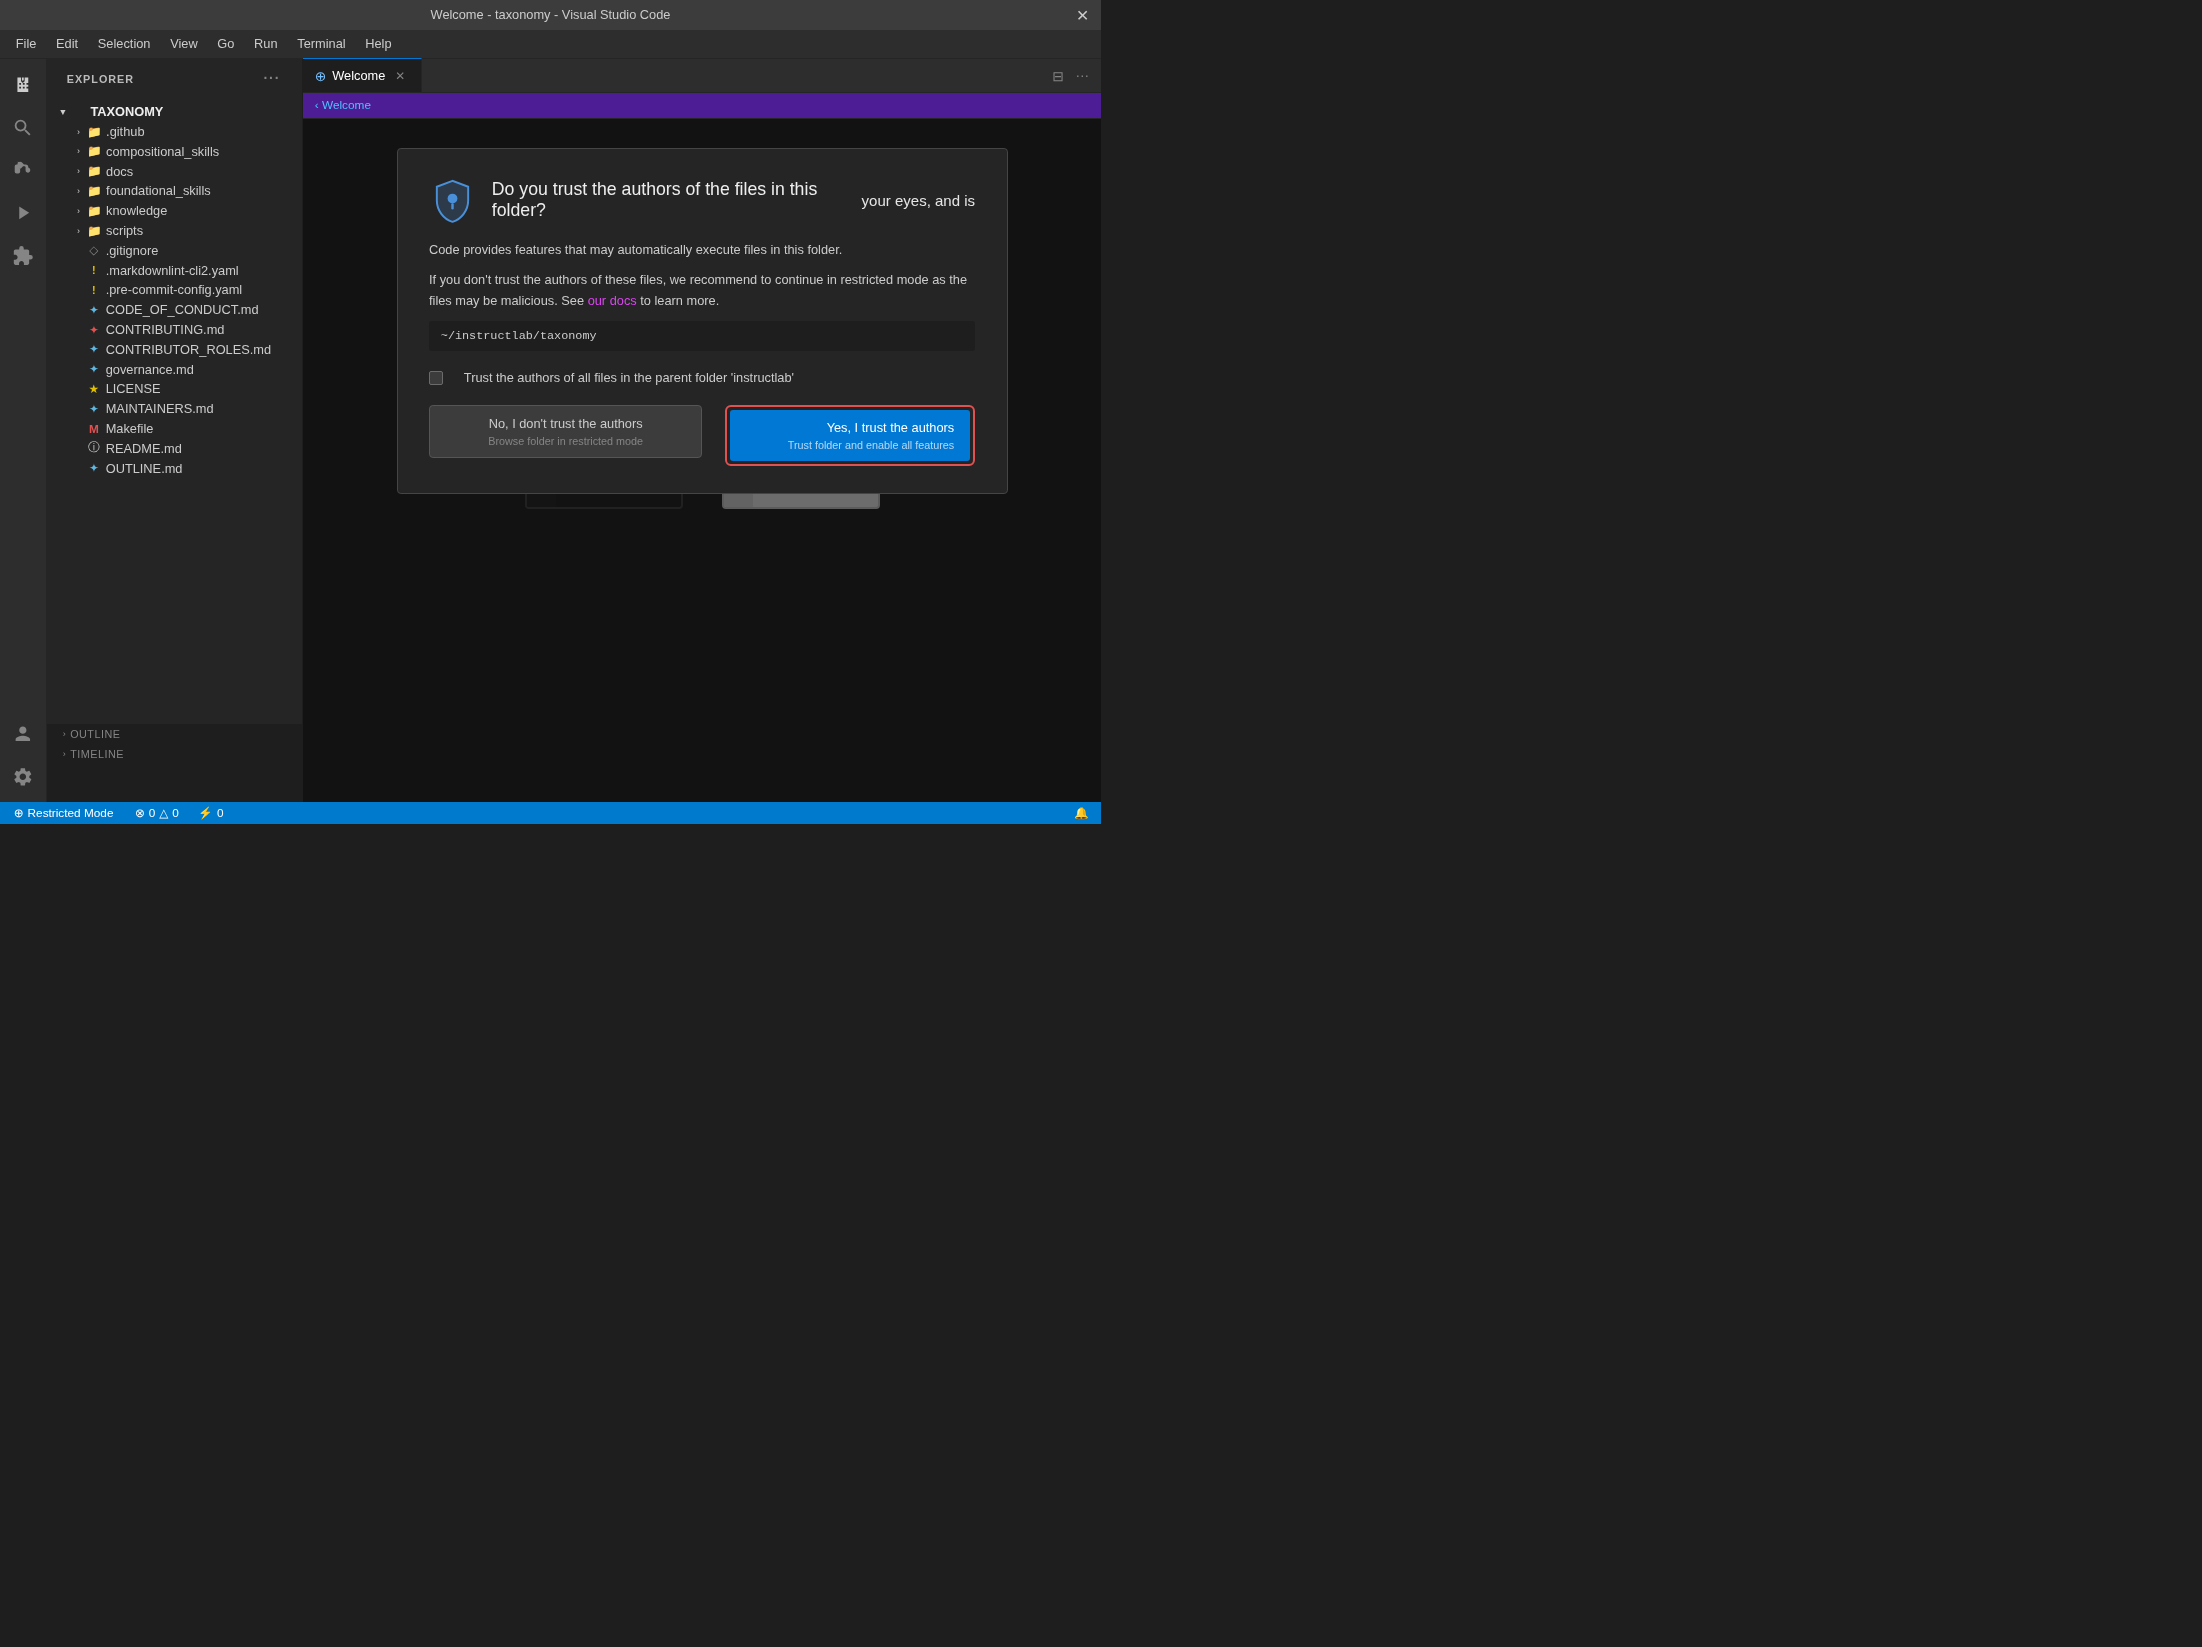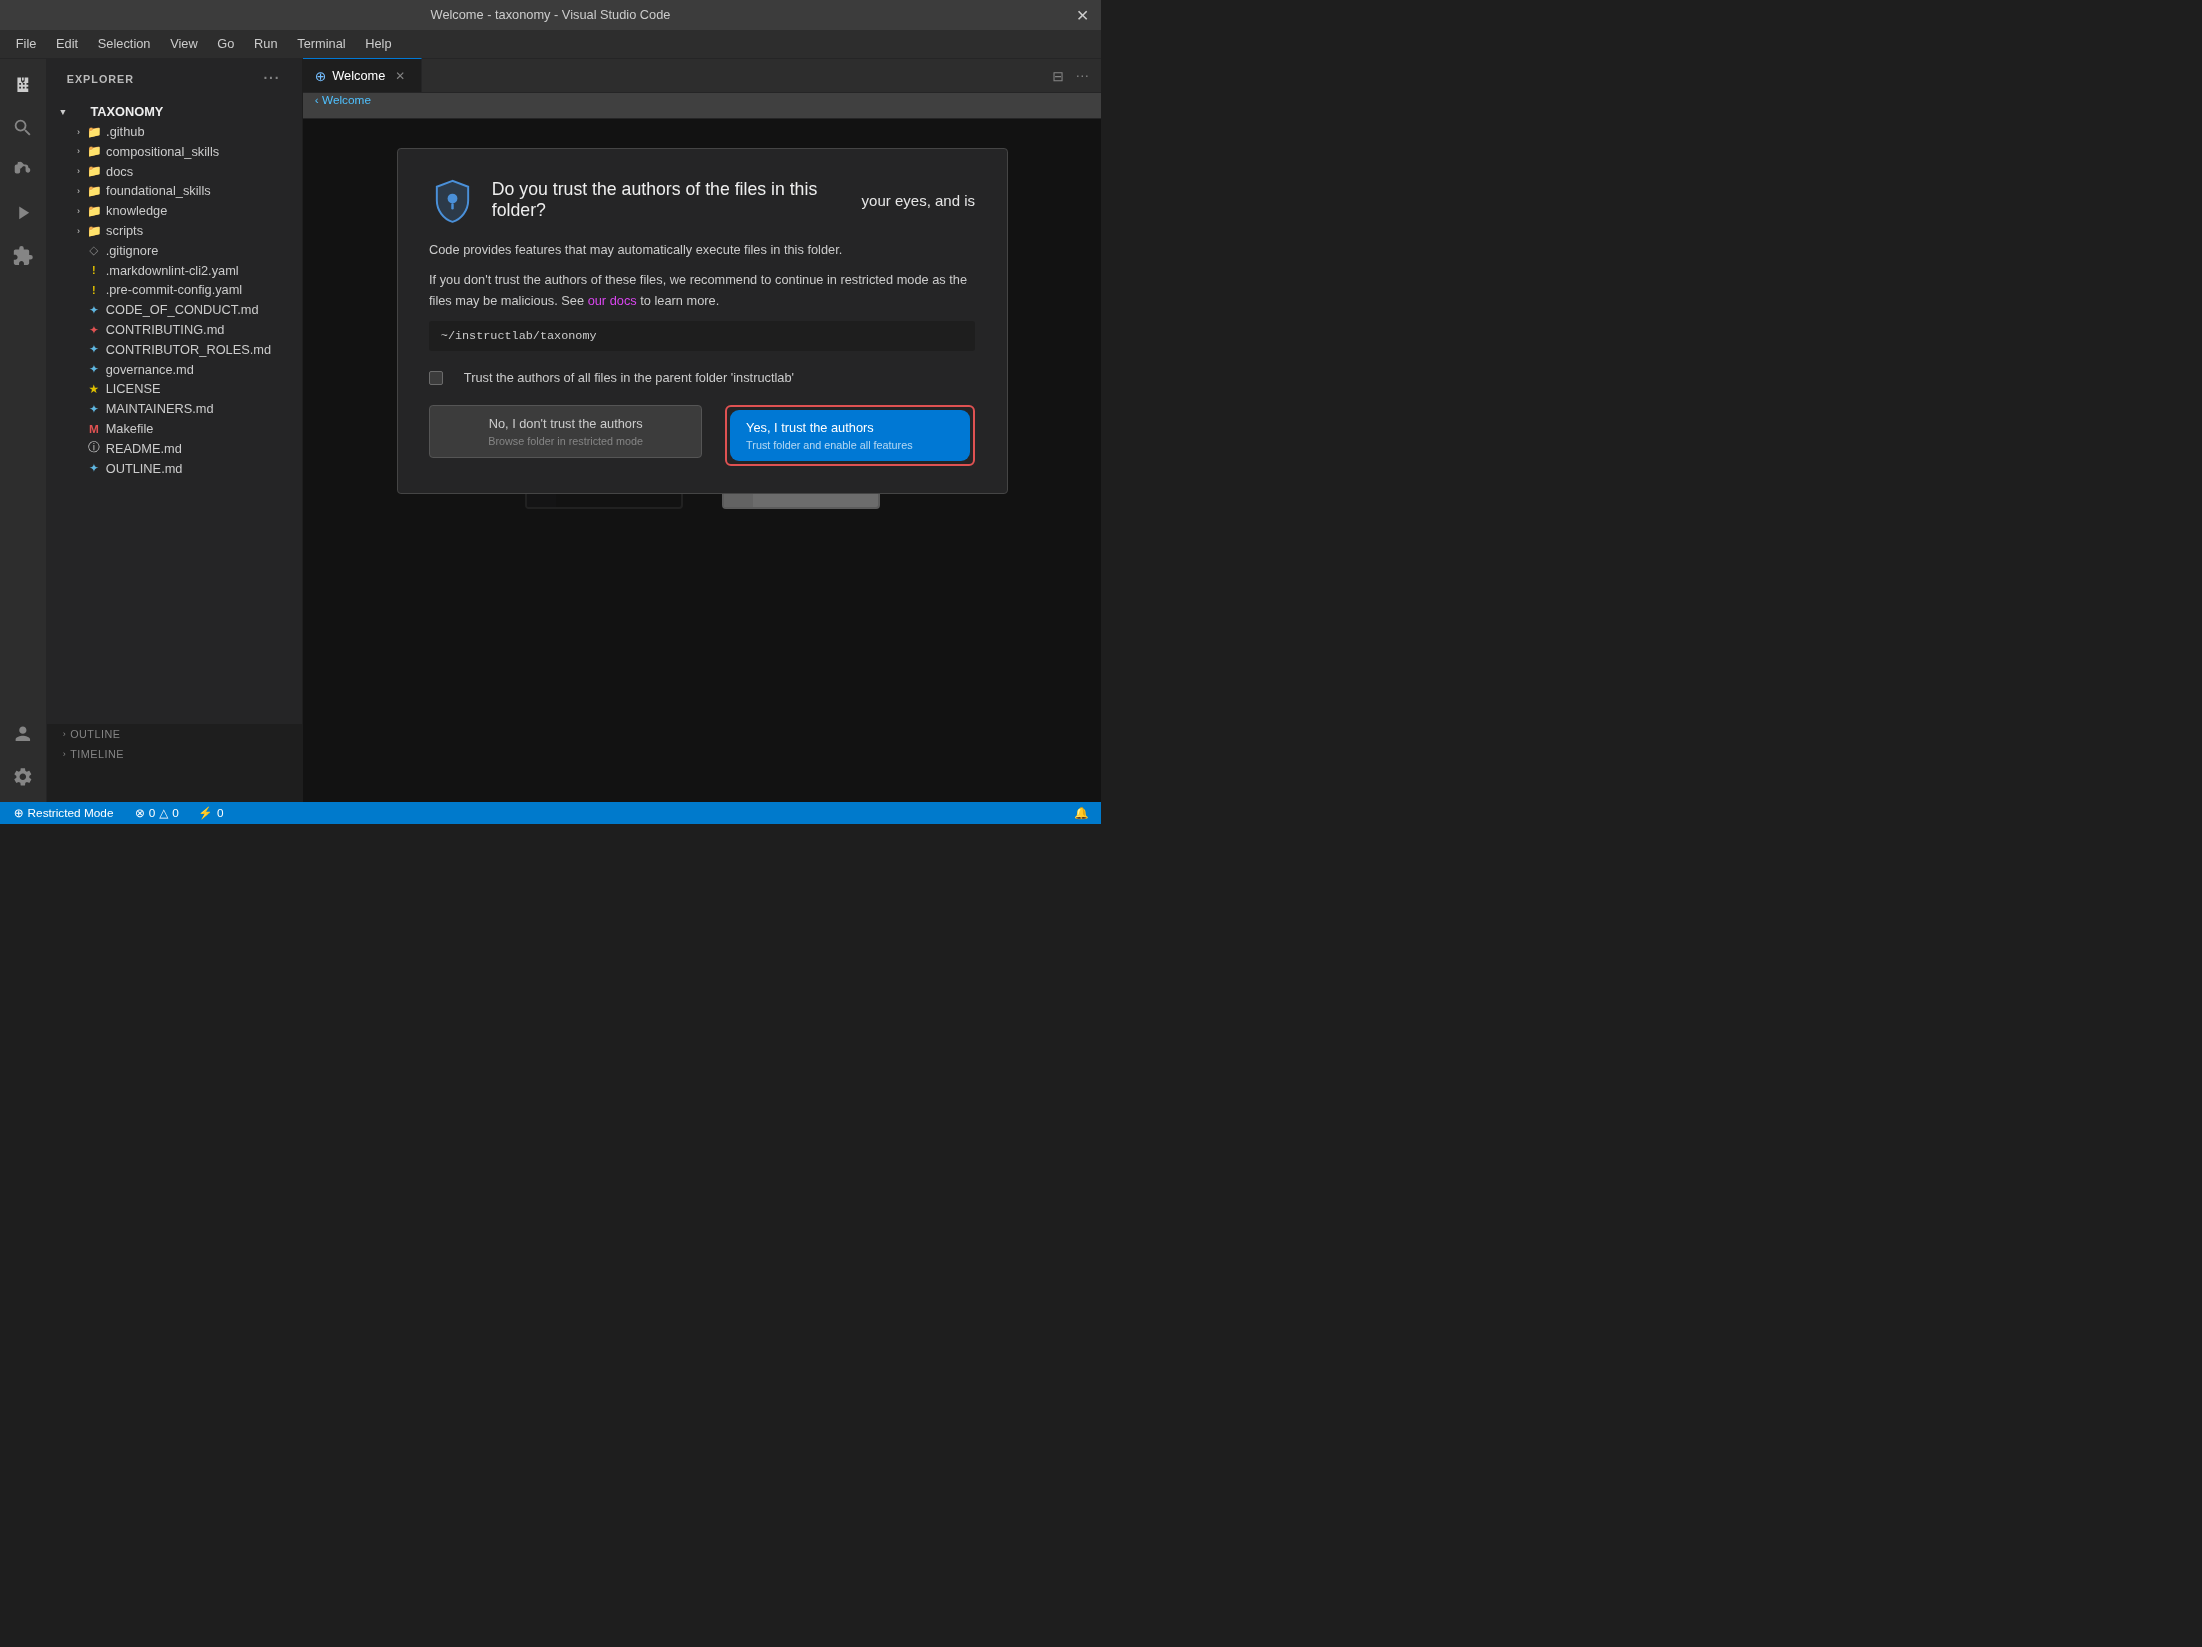--- a/index.html
+++ b/index.html
@@ -238,23 +238,23 @@
     .tab-bar-btn {
       color: #858585;
       cursor: pointer;
       padding: 2px 3.9px;
       font-size: 13.8px;
     }
 
     
     .breadcrumb {
       height: 25.6px;
-      background: #404040;
-      display: flex;
-      align-items: flex-start;
+      background: #4c1d95;
+      display: flex;
+      align-items: center;
       padding: 0 11.8px;
       border-bottom: 1px solid #252526;
       font-size: 11.8px;
     }
     .breadcrumb-item {
       color: #4fc1ff;
       cursor: pointer;
     }
 
     
@@ -445,25 +445,25 @@
       flex: 1;
       border: 2px solid #e05252;
       border-radius: 5.9px;
       padding: 3px;
     }
     .btn-yes-trust {
       width: 100%;
       padding: 9.9px 15.8px;
       background: #0078d4;
       border: none;
-      border-radius: 9px;
+      border-radius: 3px;
       color: #ffffff;
       cursor: pointer;
       font-size: 12.8px;
-      text-align: left;
+      text-align: right;
     }
     .btn-yes-trust .btn-sub {
       font-size: 10.8px;
       color: rgba(255,255,255,0.7);
       margin-top: 3.9px;
     }
 
     
     .panel-area {
       height: 79px;

